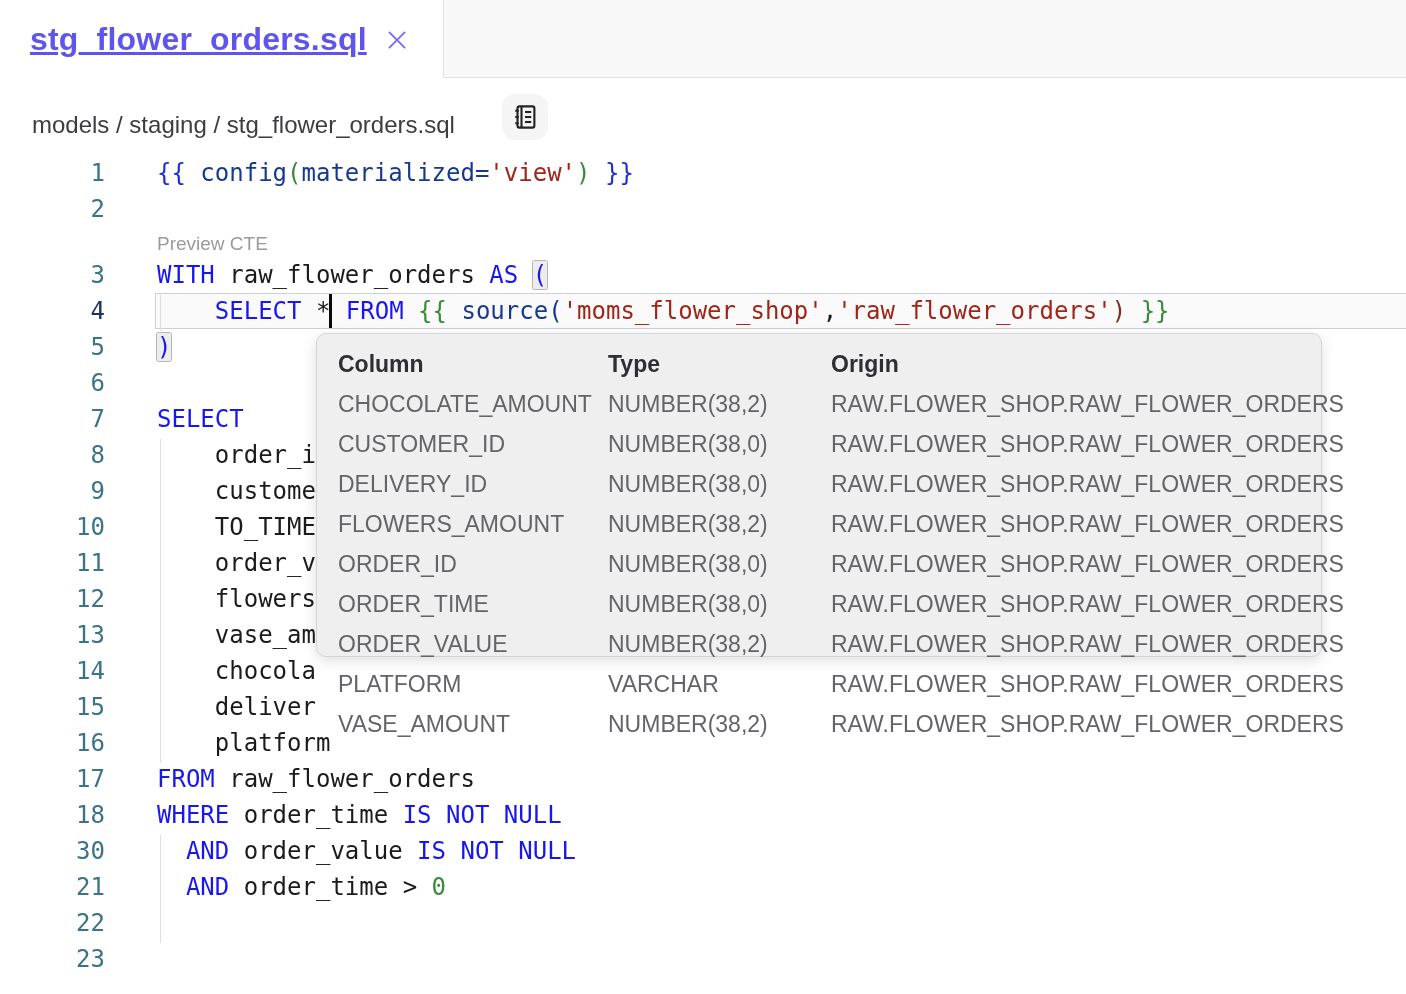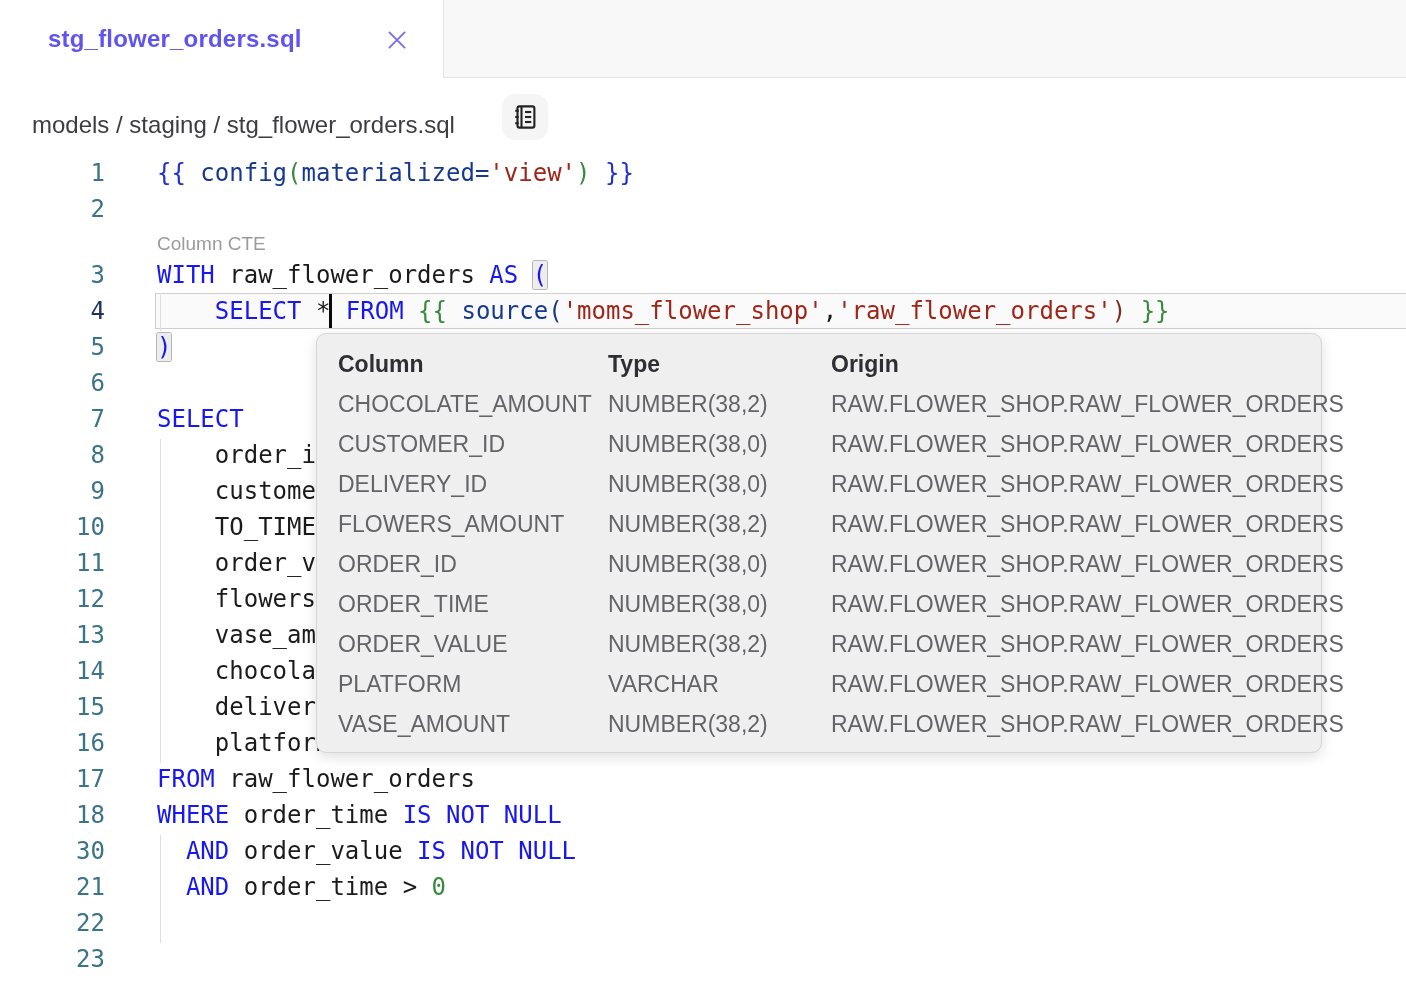--- a/index.html
+++ b/index.html
@@ -3,21 +3,21 @@
 <meta charset="utf-8">
 <style>
   html,body{margin:0;padding:0;background:#ffffff;}
   body{width:1406px;height:994px;overflow:hidden;position:relative;
        font-family:"Liberation Sans",sans-serif;-webkit-font-smoothing:antialiased;}
 
   
   .tabbar{position:absolute;top:0;left:0;width:1406px;height:78px;background:#ffffff;}
   .tab-active{position:absolute;top:0;left:0;width:443px;height:78px;background:#ffffff;
               display:flex;align-items:center;}
-  .tab-title{margin-left:48px;font-size:24px;font-weight:700;color:var(--c-accent);letter-spacing:.2px;}
+  .tab-title{margin-left:30px;font-size:32px;font-weight:700;color:var(--c-accent);letter-spacing:.2px;text-decoration:underline;}
   .tab-close{position:absolute;left:383px;top:26px;width:28px;height:28px;cursor:pointer;
              display:flex;align-items:center;justify-content:center;}
   .tab-rest{position:absolute;top:0;left:443px;right:0;height:77px;background:#f8f8f8;
             border-left:1px solid #e3e3e3;border-bottom:1px solid #e3e3e3;}
 
   
   .crumb-row{position:absolute;top:78px;left:0;width:1406px;height:77px;background:#ffffff;}
   .crumb{position:absolute;left:32px;top:8px;height:77px;display:flex;align-items:center;
          font-size:24px;color:#3c3c41;}
   .crumb-btn{position:absolute;left:502px;top:16px;width:46px;height:46px;border-radius:13px;
@@ -41,21 +41,21 @@
   .tok-grn{color:var(--c-grn);}
   .tok-blk{color:var(--c-txt);}
   .tok-jinja{color:var(--c-jinja);}
   .tok-dkr{color:var(--c-dkr);}
   .tok-kwbox{color:var(--c-kw);background:#ededed;box-shadow:0 0 0 1px #b7b7b7;border-radius:2px;}
   .cursor{display:inline-block;width:3px;height:34px;background:#0a0a0a;vertical-align:middle;
           margin:0 -1px;position:relative;top:-1px;}
   .guide{position:absolute;width:1px;background:#dedede;z-index:1;}
 
   
-  .popup{position:absolute;left:316px;top:178px;width:1006px;height:420px;background:#efeff0;
+  .popup{position:absolute;left:316px;top:178px;width:1006px;height:324px;background:#efeff0;
          border:1px solid #d5d5d7;border-radius:10px;box-shadow:0 4px 14px rgba(0,0,0,.13);
          box-sizing:border-box;padding-top:10px;z-index:10;
          font-family:"Liberation Sans",sans-serif;font-size:23px;color:#646468;}
   .p-row{position:relative;height:40px;line-height:40px;white-space:nowrap;}
   .p-row span{position:absolute;top:0;}
   .p-col0{left:21px;}
   .p-col1{left:291px;}
   .p-col2{left:466px;margin-left:48px;}
   .p-row.header{font-weight:700;color:#2e2e33;}
 </style>
@@ -91,21 +91,21 @@
 </div>
 
 <div class="editor" style="position:absolute;">
   <div class="guide" style="left:160px;top:140px;height:36px;"></div>
   <div class="guide" style="left:160px;top:284px;height:324px;"></div>
   <div class="guide" style="left:160px;top:680px;height:108px;"></div>
 
   <div id="lines">
       <div class="line-row"><span class="ln">1</span><span class="code-wrap"><span class="tok tok-jinja">{{ </span><span class="tok tok-fn">config</span><span class="tok tok-grn">(</span><span class="tok tok-fn">materialized=</span><span class="tok tok-str">'view'</span><span class="tok tok-grn">)</span><span class="tok tok-blk"> </span><span class="tok tok-jinja">}}</span></span></div>
       <div class="line-row"><span class="ln">2</span><span class="code-wrap"></span></div>
-      <div class="lens-row"><span class="lens-text">Column CTE</span></div>
+      <div class="lens-row"><span class="lens-text">Preview CTE</span></div>
       <div class="line-row"><span class="ln">3</span><span class="code-wrap"><span class="tok tok-kw">WITH</span><span class="tok tok-blk"> raw_flower_orders </span><span class="tok tok-kw">AS</span><span class="tok tok-blk"> </span><span class="tok tok-kwbox">(</span></span></div>
       <div class="line-row current"><span class="ln">4</span><span class="code-wrap"><span class="tok tok-blk">    </span><span class="tok tok-kw">SELECT</span><span class="tok tok-blk"> *</span><span class="cursor"></span><span class="tok tok-blk"> </span><span class="tok tok-kw">FROM</span><span class="tok tok-blk"> </span><span class="tok tok-grn">{{</span><span class="tok tok-blk"> </span><span class="tok tok-fn">source</span><span class="tok tok-fn">(</span><span class="tok tok-str">'moms_flower_shop'</span><span class="tok tok-blk">,</span><span class="tok tok-str">'raw_flower_orders'</span><span class="tok tok-dkr">)</span><span class="tok tok-blk"> </span><span class="tok tok-grn">}}</span></span></div>
       <div class="line-row"><span class="ln">5</span><span class="code-wrap"><span class="tok tok-kwbox">)</span></span></div>
       <div class="line-row"><span class="ln">6</span><span class="code-wrap"></span></div>
       <div class="line-row"><span class="ln">7</span><span class="code-wrap"><span class="tok tok-kw">SELECT</span></span></div>
       <div class="line-row"><span class="ln">8</span><span class="code-wrap"><span class="tok tok-blk">    order_i</span></span></div>
       <div class="line-row"><span class="ln">9</span><span class="code-wrap"><span class="tok tok-blk">    custome</span></span></div>
       <div class="line-row"><span class="ln">10</span><span class="code-wrap"><span class="tok tok-blk">    TO_TIME</span></span></div>
       <div class="line-row"><span class="ln">11</span><span class="code-wrap"><span class="tok tok-blk">    order_v</span></span></div>
       <div class="line-row"><span class="ln">12</span><span class="code-wrap"><span class="tok tok-blk">    flowers</span></span></div>

